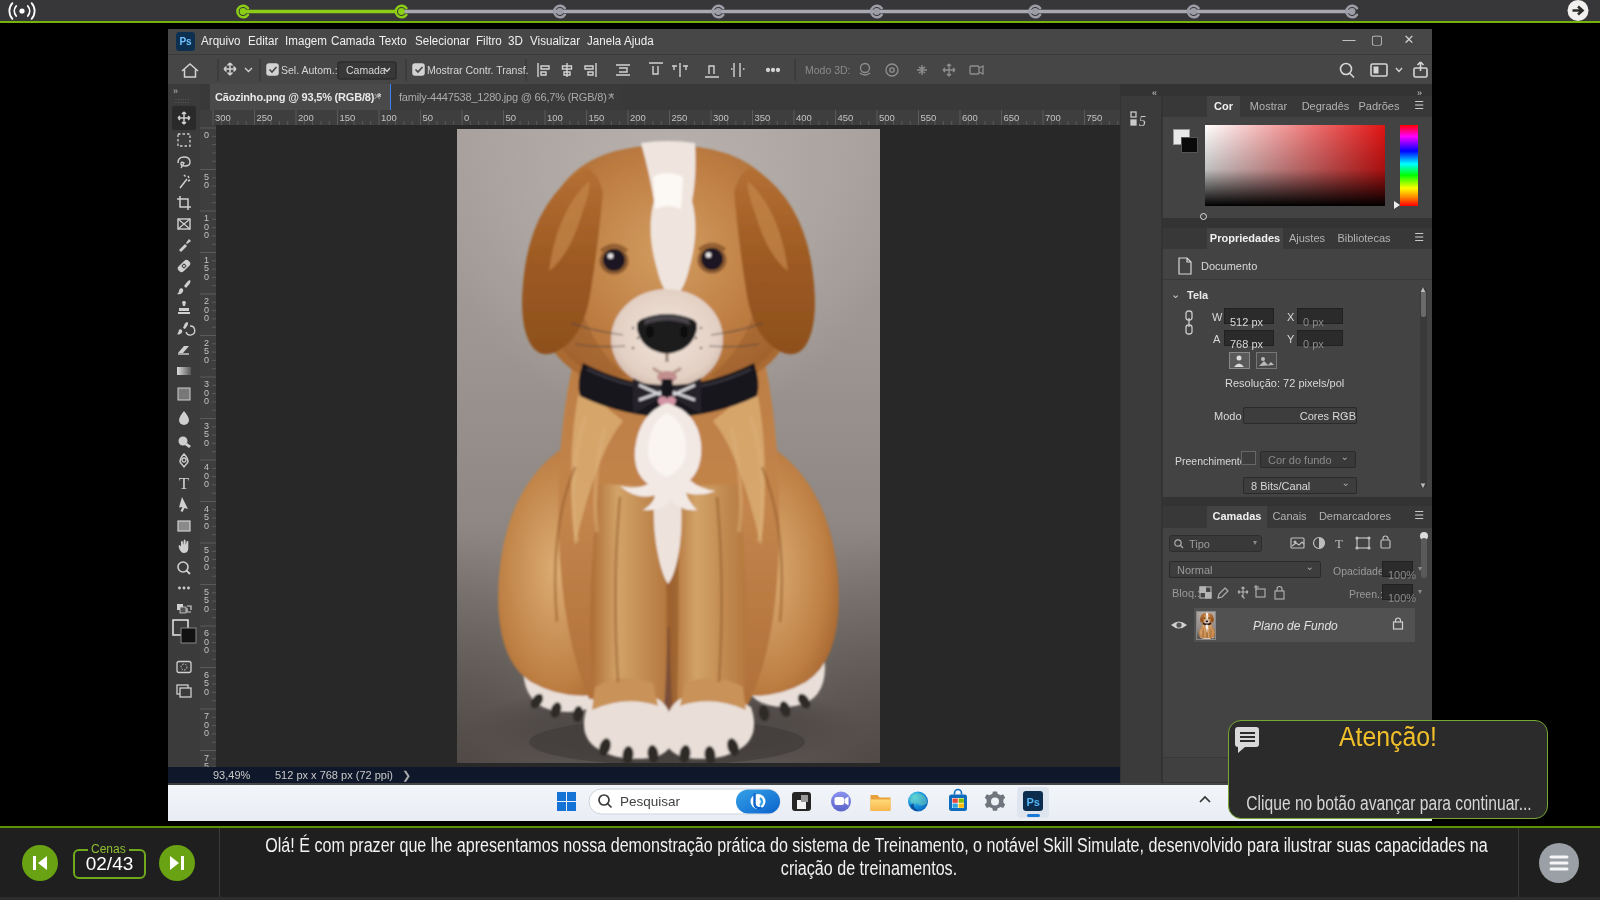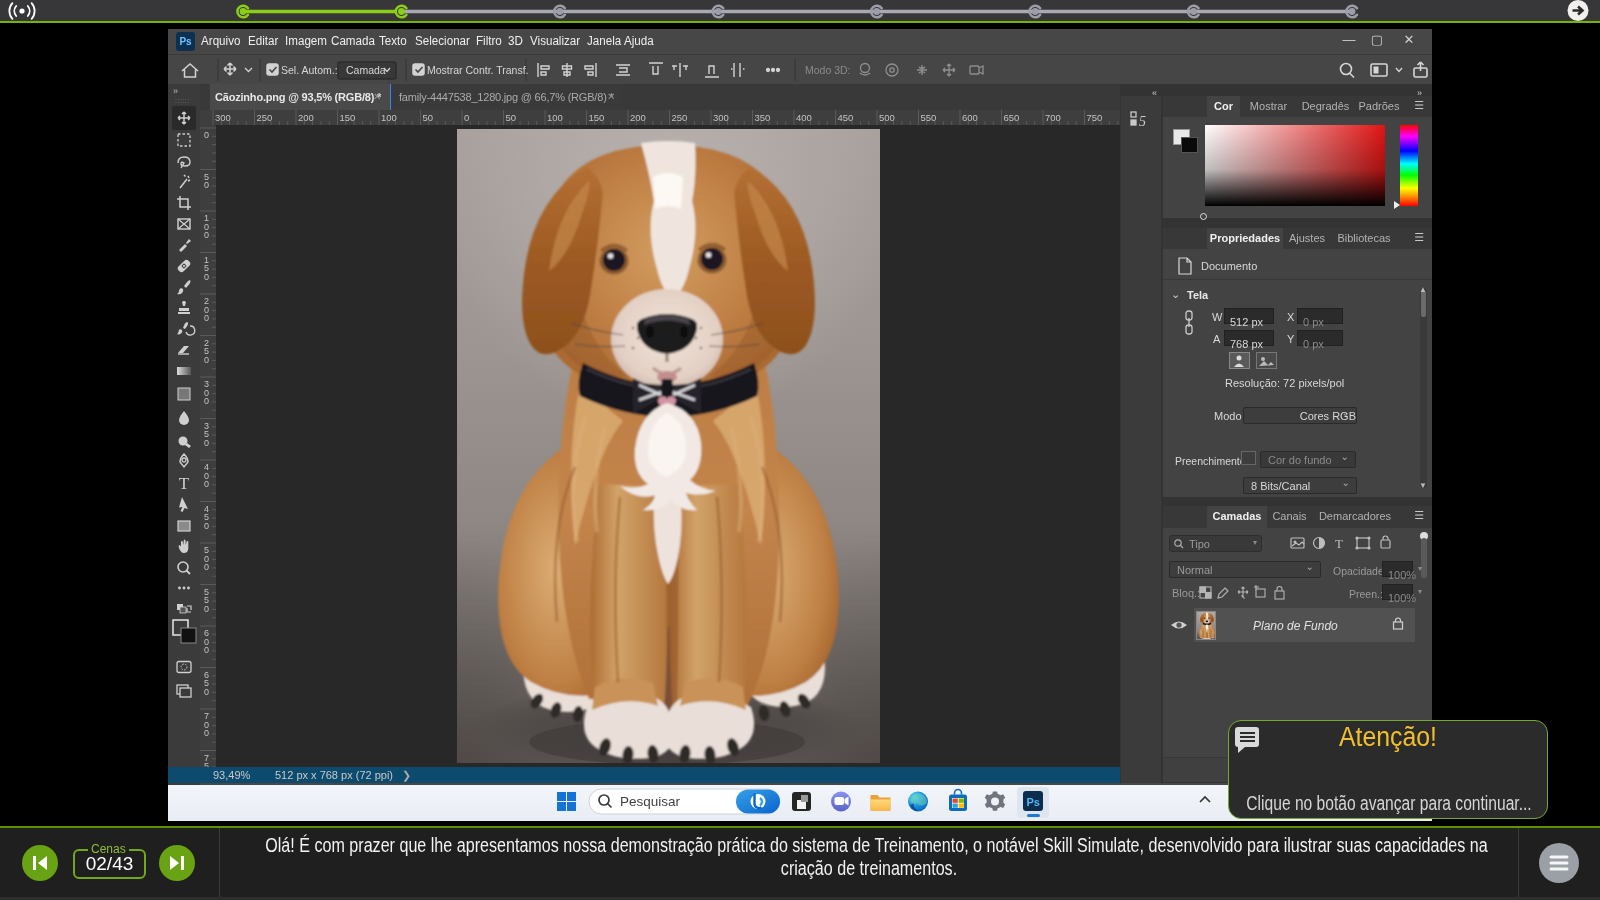--- a/index.html
+++ b/index.html
@@ -30,21 +30,21 @@
 .tab { position:absolute; top:0; height:26px; font-size:12px; line-height:26px; }
 
 #hruler { position:absolute; left:32px; top:81px; width:952px; height:15px; background:#3e3e3e; }
 #vruler { position:absolute; left:32px; top:96px; width:16px; height:642px; background:#3e3e3e; }
 #rulcorner { position:absolute; left:32px; top:81px; width:16px; height:15px; background:#343434; }
 
 #canvas { position:absolute; left:48px; top:96px; width:904px; height:642px; background:#282828; }
 #image { position:absolute; left:241px; top:4px; width:423px; height:634px; }
 
 #statusbar { position:absolute; left:0; top:738px; width:952px; height:16px;
-  background:#0c4a6e; color:#c9c9c9; font-size:11px; }
+  background:#0f172a; color:#c9c9c9; font-size:11px; }
 
 #rightcol { position:absolute; left:952px; top:55px; width:312px; height:699px; background:#333; }
 #iconstrip { position:absolute; left:953px; top:67px; width:40px; height:687px; background:#3b3b3b; }
 #rpanels { position:absolute; left:0; top:0; }
 .ptabs { position:absolute; background:#383838; }
 .ptab { position:absolute; top:0; height:100%; font-size:11px; color:#b2b2b2;
   text-align:center; line-height:21px;margin-left:44px; }
 .ptab.on { background:#434343; color:#f0f0f0; font-weight:bold; }
 .pham { position:absolute; right:8px; top:3px; color:#c9c9c9; font-size:11px; }
 .pbody { position:absolute; background:#434343; }

